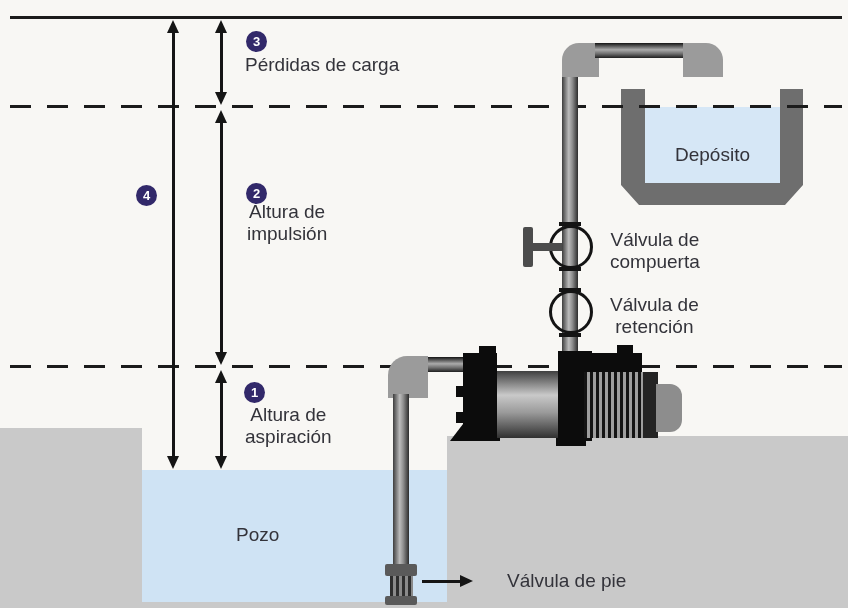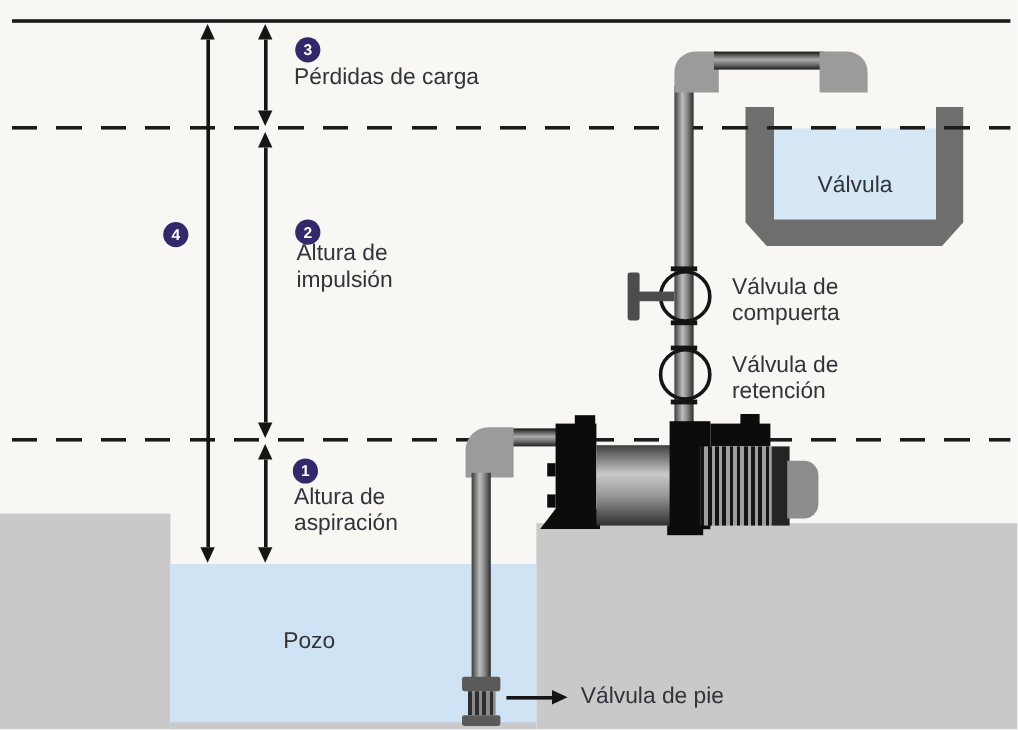--- a/index.html
+++ b/index.html
@@ -99,43 +99,43 @@
 
   
   .badge{width:21px; height:21px; border-radius:50%; background:#32296a; color:#fff;
     font-size:13px; font-weight:bold; line-height:21px; text-align:center; z-index:9;}
   #badge-3{left:246px; top:31px;}
   #badge-2{left:246px; top:183px;}
   #badge-1{left:244px; top:382px;}
   #badge-4{left:136px; top:185px;}
 
   
-  .lbl{font-size:19px; line-height:22px; white-space:pre-line; z-index:9;}
+  .lbl{font-size:19px; line-height:22px; white-space:pre-line; z-index:9;text-align:center;}
   #lbl-loss{left:245px; top:54px;}
   #lbl-discharge{left:247px; top:201px;}
   #lbl-suction{left:245px; top:404px;}
   #lbl-total{left:20px; top:202px; width:142px; text-align:right;}
   #lbl-gate{left:610px; top:229px;}
   #lbl-check{left:610px; top:294px;}
   #lbl-well{left:236px; top:524px;}
-  #lbl-foot{left:484px; top:570px;}
+  #lbl-foot{left:507px; top:570px;}
 </style>
 </head>
 <body>
 
 <div class="canvas">
 
   <div class="abs ground" id="ground-left"></div>
   <div class="abs ground" id="ground-right"></div>
   <div class="abs" id="well-water"></div>
   <div class="abs" id="well-floor"></div>
 
   <div class="abs" id="tank-water"></div>
   <div class="abs" id="tank-shell"></div>
-  <div class="abs" id="tank-label">Válvula</div>
+  <div class="abs" id="tank-label">Depósito</div>
 
   <div class="abs refline" id="top-line"></div>
   <div class="abs refline dashed" id="dash-upper"></div>
   <div class="abs refline dashed" id="dash-lower"></div>
 
   <div class="abs pipe-v" id="discharge-pipe"></div>
   <div class="abs elbow" id="elbow-top-left"></div>
   <div class="abs pipe-h" id="top-pipe"></div>
   <div class="abs elbow" id="elbow-top-right"></div>
   <div class="abs pipe-h" id="suction-pipe-h"></div>

